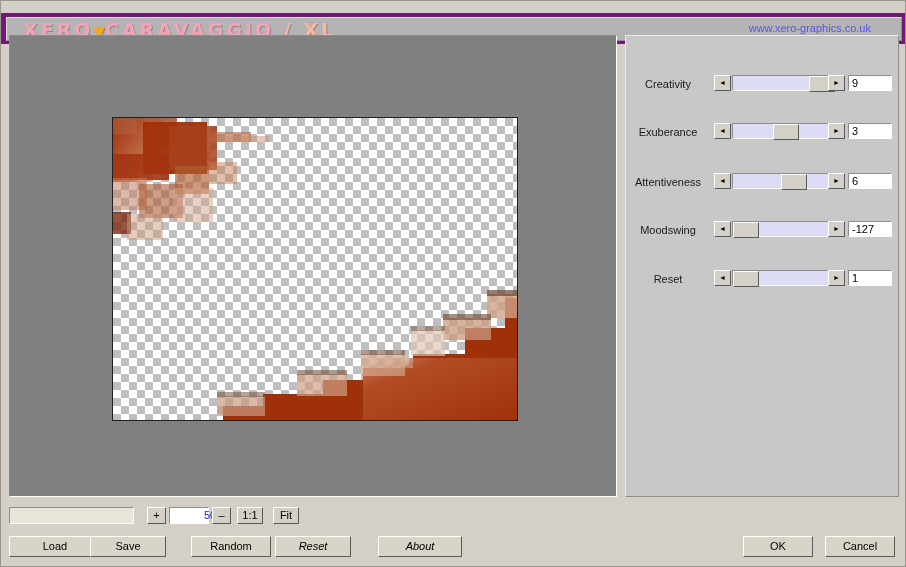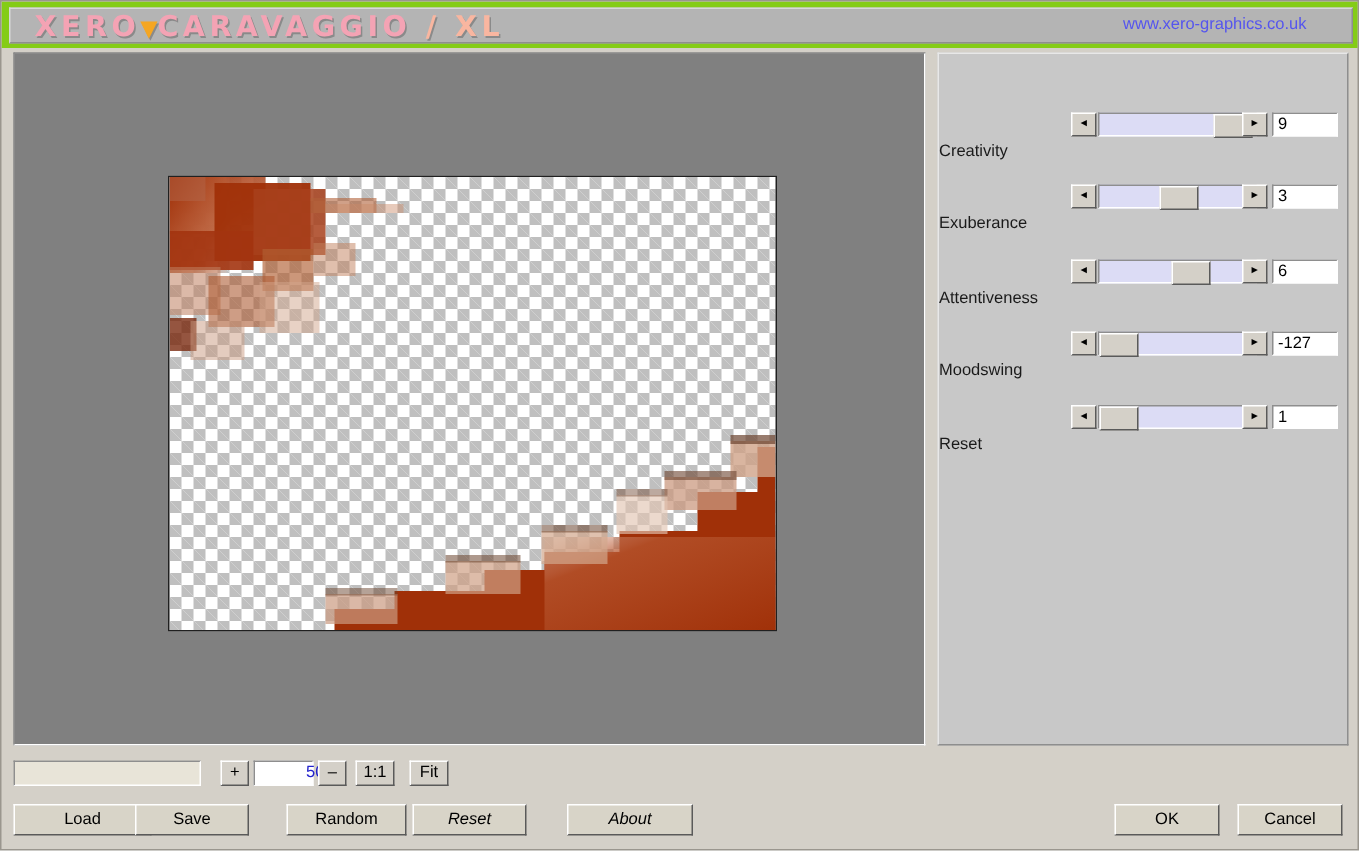--- a/index.html
+++ b/index.html
@@ -16,23 +16,23 @@
     height: 567px;
     background: #d4d0c8;
     overflow: hidden;
     border: 1px solid #9a968e;
     box-sizing: border-box;
   }
 
   
   #titlebar {
     position: absolute;
-    left: 0; top: 0;
+    left: 0; top: 12px;
     width: 906px; height: 31px;
-    background: #84cc16;
+    background: #701a75;
     box-sizing: border-box;
   }
   #titlebar-inner {
     position: absolute;
     left: 5px; top: 4px;
     width: 896px; height: 24px;
     background: #b4b4b4;
     border-top: 1px solid #d8d8d8;
     border-left: 1px solid #d8d8d8;
     border-right: 1px solid #8e8e8e;
@@ -128,23 +128,23 @@
   }
 
   .slider-row {
     position: absolute;
     left: 0;
     width: 272px;
     height: 18px;
   }
   .slider-label {
     position: absolute;
-    left: 0; top: 18px;
+    left: 0; top: 1px;
     width: 84px;
-    text-align: left;
+    text-align: center;
     font-size: 11px;
     color: #1a1a1a;
     line-height: 16px;
   }
   .arrow-btn {
     position: absolute;
     top: 0;
     width: 17px; height: 16px;
     background: #d4d0c8;
     border-top: 1px solid #ffffff;

